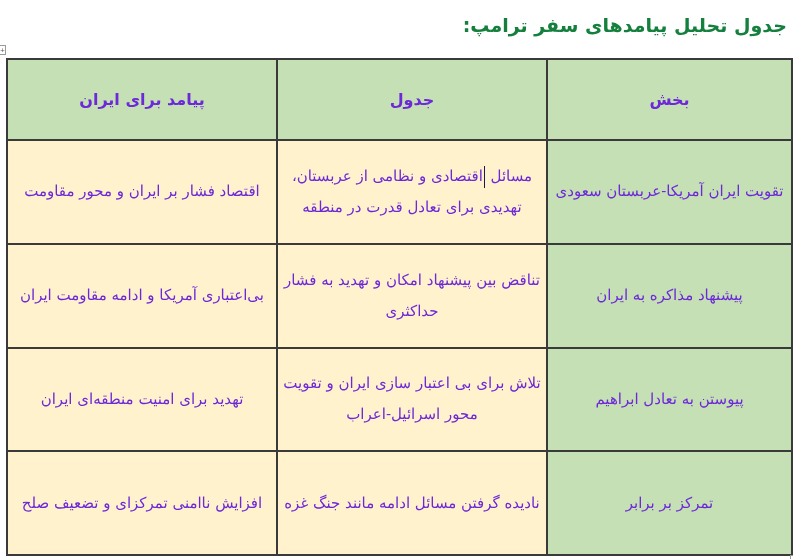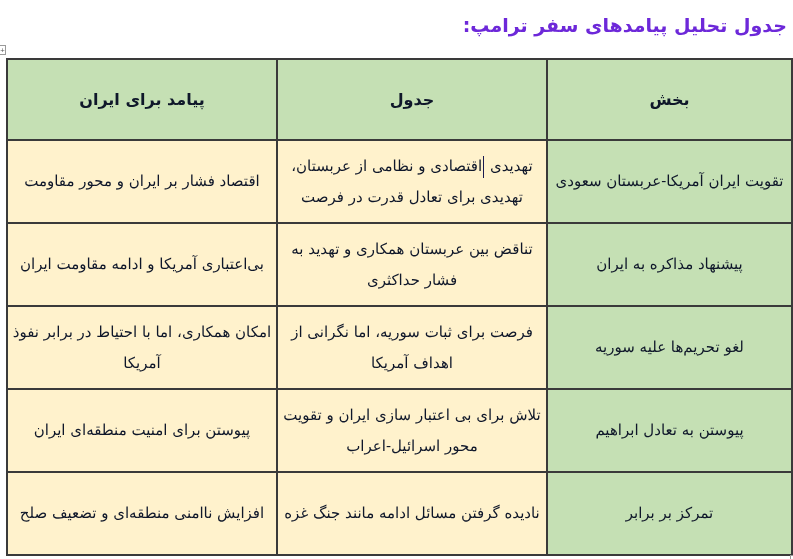--- a/index.html
+++ b/index.html
@@ -2,40 +2,40 @@
 <html><head>
 <meta charset="utf-8">
 <style>
   html, body { margin: 0; padding: 0; }
   body {
     width: 793px; height: 559px; background: #ffffff; position: relative; overflow: hidden;
     font-family: "DejaVu Sans", "Liberation Sans", sans-serif;
   }
   .title {
     position: absolute; right: 6px; top: 14px;
-    direction: rtl; font-weight: bold; font-size: 19px; color: #6d28d9;
+    direction: rtl; font-weight: bold; font-size: 19px; color: #15803d;
     font-family: "DejaVu Sans", sans-serif;
   }
   .anchor-mark {
     position: absolute; left: 0; top: 45px; width: 5px; height: 8px;
     border: 1px solid #9a9a9a; border-left: none; font-size: 6px; line-height: 8px;
     color: #555; text-align: center;
   }
   .corner-mark {
     position: absolute; left: 790px; top: 555px; width: 3px; height: 4px;
     border-left: 1px solid #9a9a9a; border-top: 1px solid #9a9a9a;
   }
   table.main {
     position: absolute; left: 6px; top: 58px;
     width: 785px; height: 498px;
     border-collapse: collapse; direction: rtl; table-layout: fixed;
   }
   table.main td, table.main th {
     border: 2px solid #3a3a3a; text-align: center; vertical-align: middle;
-    font-size: 15px; color: #0f172a; line-height: 31px; padding: 0 4px;
+    font-size: 15px; color: #6d28d9; line-height: 31px; padding: 0 4px;
     font-family: "DejaVu Serif", serif;
   }
   table.main th {
     background: #c5e0b4; font-weight: bold; font-size: 16px; height: 79px;
     font-family: "DejaVu Sans", sans-serif;
   }
   table.main td { height: 79px; }
   td.green { background: #c5e0b4; }
   td.cream { background: #fff2cc; }
   col.c1 { width: 245px; }
@@ -61,39 +61,34 @@
   <thead>
     <tr>
       <th>بخش</th>
       <th>جدول</th>
       <th>پیامد برای ایران</th>
     </tr>
   </thead>
   <tbody>
     <tr>
       <td class="green">تقویت ایران آمریکا-عربستان سعودی</td>
-      <td class="cream"><span>تهدیدی </span><span class="caret"></span><span>اقتصادی و نظامی از عربستان، تهدیدی برای تعادل قدرت در فرصت</span></td>
+      <td class="cream"><span>مسائل </span><span class="caret"></span><span>اقتصادی و نظامی از عربستان، تهدیدی برای تعادل قدرت در منطقه</span></td>
       <td class="cream">اقتصاد فشار بر ایران و محور مقاومت</td>
     </tr>
     <tr>
       <td class="green">پیشنهاد مذاکره به ایران</td>
-      <td class="cream">تناقض بین عربستان همکاری و تهدید به فشار حداکثری</td>
+      <td class="cream">تناقض بین پیشنهاد امکان و تهدید به فشار حداکثری</td>
       <td class="cream">بی‌اعتباری آمریکا و ادامه مقاومت ایران</td>
-    </tr>
-    <tr>
-      <td class="green">لغو تحریم‌ها علیه سوریه</td>
-      <td class="cream">فرصت برای ثبات سوریه، اما نگرانی از اهداف آمریکا</td>
-      <td class="cream">امکان همکاری، اما با احتیاط در برابر نفوذ آمریکا</td>
     </tr>
     <tr>
       <td class="green">پیوستن به تعادل ابراهیم</td>
       <td class="cream">تلاش برای بی اعتبار سازی ایران و تقویت محور اسرائیل-اعراب</td>
-      <td class="cream">پیوستن برای امنیت منطقه‌ای ایران</td>
+      <td class="cream">تهدید برای امنیت منطقه‌ای ایران</td>
     </tr>
     <tr>
       <td class="green">تمرکز بر برابر</td>
       <td class="cream">نادیده گرفتن مسائل ادامه مانند جنگ غزه</td>
-      <td class="cream">افزایش ناامنی منطقه‌ای و تضعیف صلح</td>
+      <td class="cream">افزایش ناامنی تمرکز‌ای و تضعیف صلح</td>
     </tr>
   </tbody>
 </table>
 
 <div class="corner-mark"></div>
 
 </body></html>

